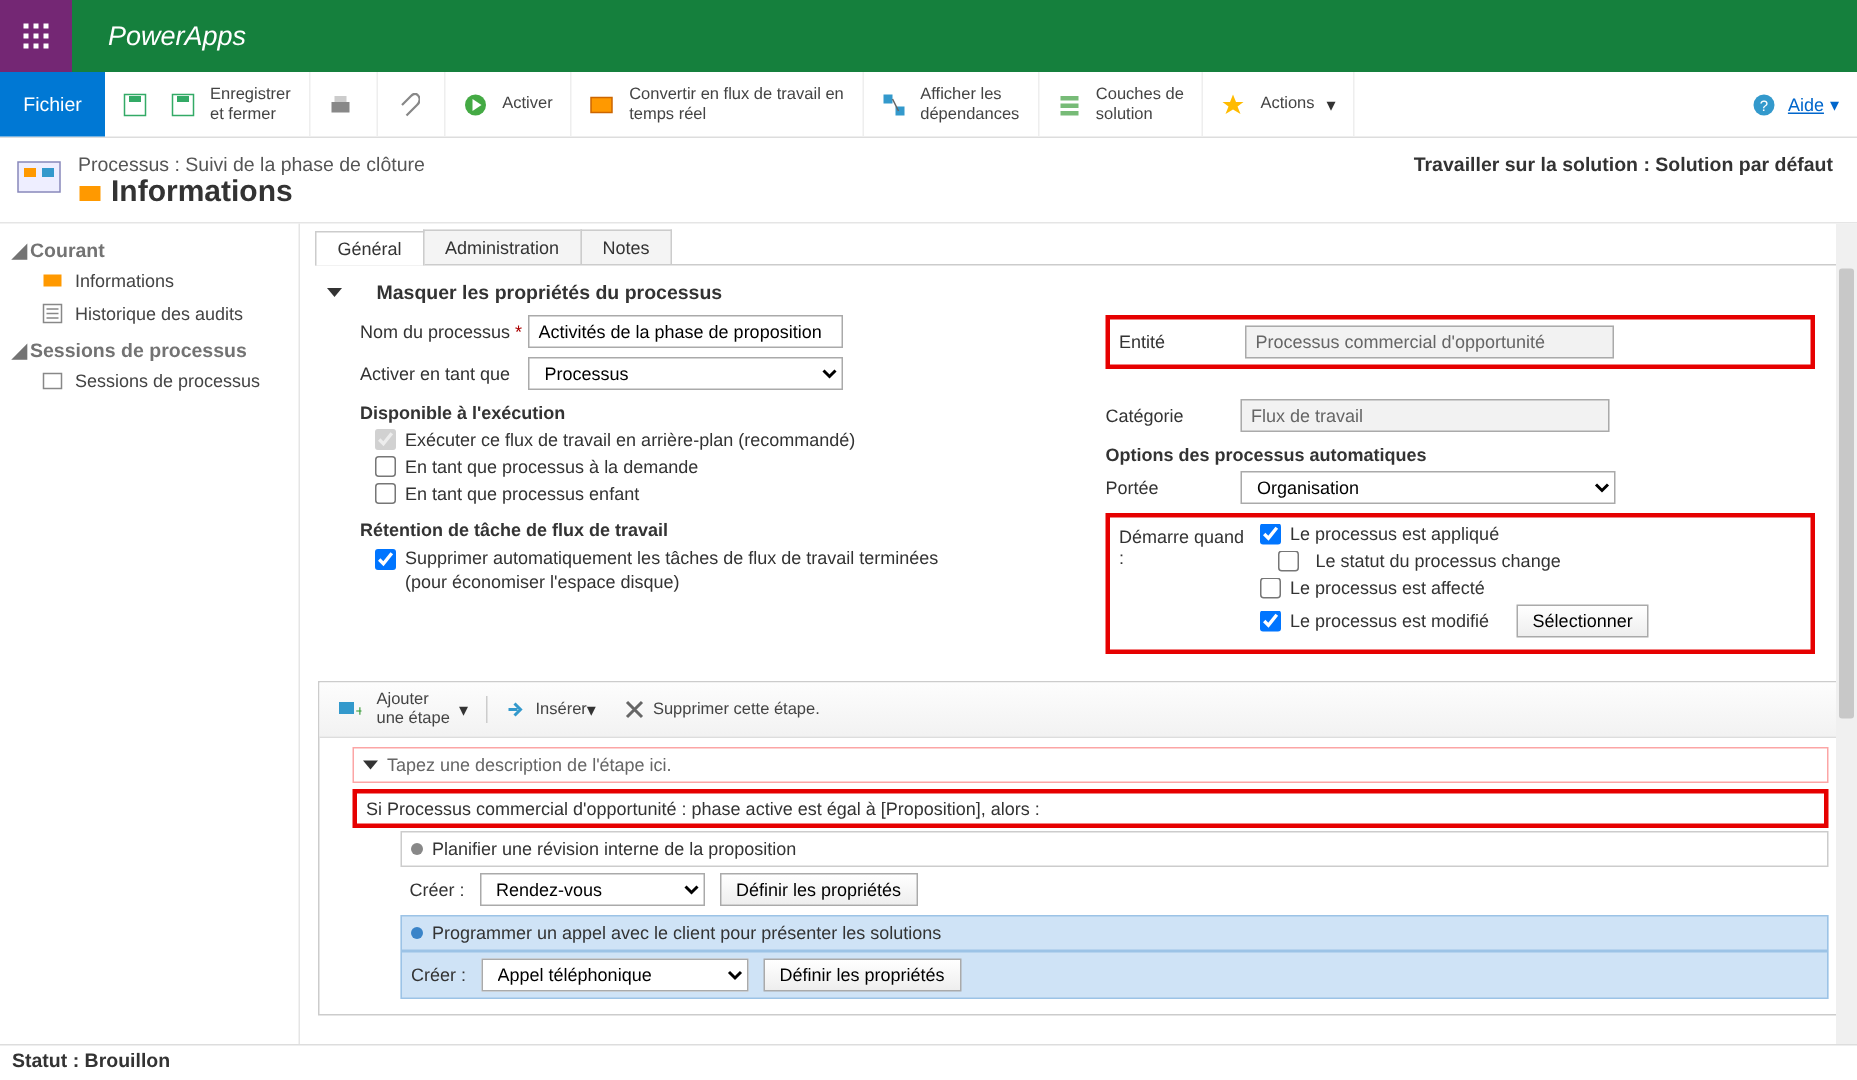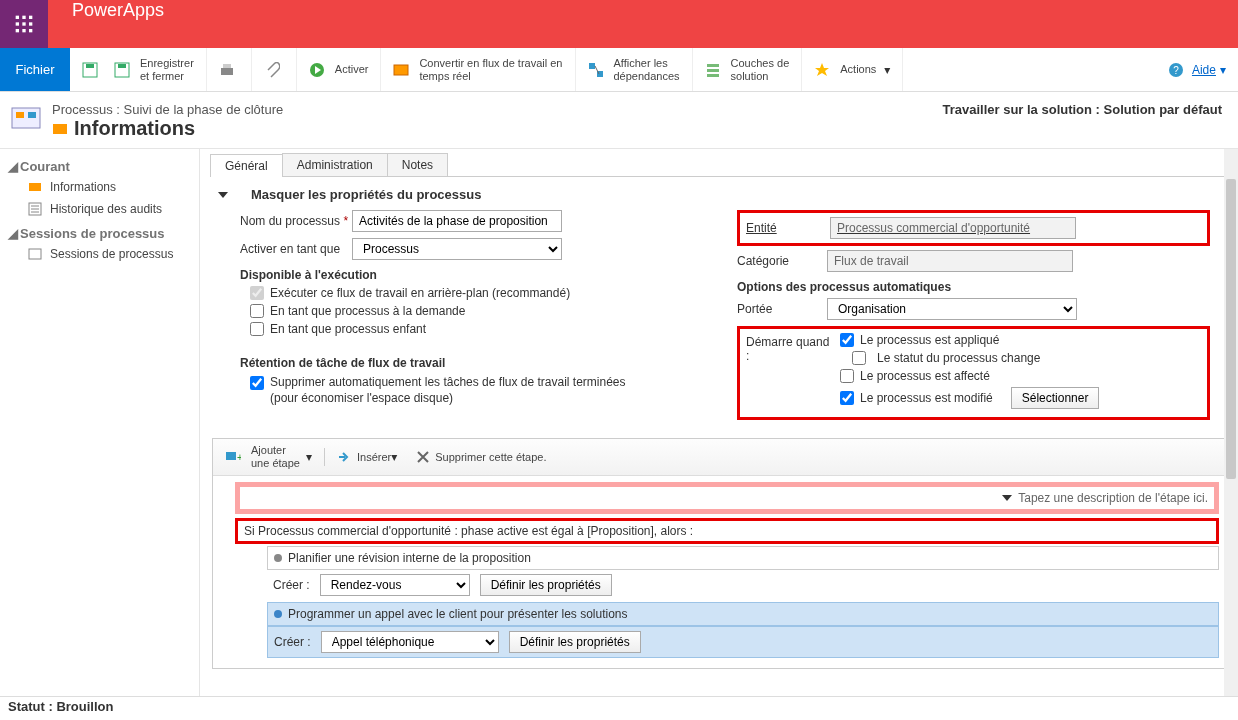--- a/index.html
+++ b/index.html
@@ -1,18 +1,18 @@
 <!DOCTYPE html>
 <html><head>
 <meta charset="utf-8">
 <style>
 * { box-sizing: border-box; margin: 0; padding: 0; font-family: "Segoe UI", Tahoma, sans-serif; }
 body { width: 1238px; height: 720px; overflow: hidden; background: #fff; font-size: 12px; color: #333; }
 
-.topbar { height: 48px; background: #ef4444; display: flex; align-items: flex-start; }
+.topbar { height: 48px; background: #15803d; display: flex; align-items: center; font-style: italic; }
 .waffle { width: 48px; height: 48px; background: #742774; display: flex; align-items: center; justify-content: center; }
 .waffle svg { width: 20px; height: 20px; }
 .app-title { color: #fff; font-size: 18px; margin-left: 24px; font-weight: 400; }
 
 .ribbon { height: 44px; border-bottom: 1px solid #ddd; display: flex; align-items: stretch; background: #fff; }
 .file-tab { width: 70px; background: #0078d4; color: #fff; display: flex; align-items: center; justify-content: center; font-size: 13px; cursor: pointer; }
 .ribbon-group { display: flex; align-items: center; padding: 0 6px; border-right: 1px solid #eee; }
 .ribbon-btn { display: flex; align-items: center; padding: 2px 6px; cursor: pointer; height: 100%; }
 .ribbon-btn.two-line { flex-direction: row; align-items: center; gap: 6px; }
 .ribbon-text { font-size: 11px; line-height: 13px; color: #444; }
@@ -54,21 +54,21 @@
 .chk { width: 14px; height: 14px; }
 .retention-text { font-size: 12px; line-height: 16px; }
 .red-box { border: 3px solid #e60000; padding: 4px 6px; }
 
 .btn-small { height: 22px; padding: 2px 10px; font-size: 12px; border: 1px solid #aaa; background: linear-gradient(#fff,#eee); cursor: pointer; }
 
 .workflow-panel { margin: 8px 12px 0 12px; border: 1px solid #ccc; background: #fff; }
 .wf-toolbar { display: flex; align-items: center; gap: 6px; border-bottom: 1px solid #ddd; padding: 3px 6px; background: linear-gradient(#fdfdfd,#f2f2f2); }
 .wf-toolbar .sep { width: 1px; height: 18px; background: #ccc; }
 .wf-body { padding: 6px 6px 10px 6px; }
-.step-desc { border: 5px solid #fca5a5; padding: 4px 6px; font-size: 12px; color: #666; margin-left: 16px; display:flex; align-items:center; background:#fff;justify-content:flex-end;}
+.step-desc { border: 1px solid #fca5a5; padding: 4px 6px; font-size: 12px; color: #666; margin-left: 16px; display:flex; align-items:center; background:#fff;}
 .step-desc .triangle-down { margin-right:6px;}
 .cond-box { margin-left: 16px; margin-top: 4px; padding: 3px 6px; font-size: 12px; background: #fff; }
 .cond-box.redhl { border: 3px solid #e60000; }
 .action-row { margin-left: 48px; margin-top: 2px; border: 1px solid #ccc; padding: 4px 6px; font-size: 12px; background: #fff; display:flex; align-items:center; gap:6px;}
 .action-sub { margin-left: 48px; display: flex; align-items: center; gap: 10px; padding: 4px 0 4px 6px; font-size: 12px; }
 .action-sub.selected { background: #cfe3f6; border:1px solid #9cc3e6; }
 .action-row.selected-row { background: #cfe3f6; border-color:#9cc3e6;}
 .bullet { width:8px;height:8px;border-radius:50%;background:#888;display:inline-block;}
 .scrollbar-fake { position: absolute; right: 0; top: 0; bottom: 0; width: 14px; background: #f0f0f0; }
 .sb-thumb { position: absolute; right: 2px; top: 30px; width: 10px; height: 300px; background: #c8c8c8; border-radius: 2px; }
@@ -262,29 +262,29 @@
             <span>Exécuter ce flux de travail en arrière-plan (recommandé)</span>
           </div>
         <div class="chk-row">
             <input type="checkbox" class="chk" style="">
             <span>En tant que processus à la demande</span>
           </div>
         <div class="chk-row">
             <input type="checkbox" class="chk" style="">
             <span>En tant que processus enfant</span>
           </div>
-        <div class="sub-hdr" style="margin-top:20px;">Rétention de tâche de flux de travail</div>
+        <div class="sub-hdr" style="margin-top:10px;">Rétention de tâche de flux de travail</div>
         <div class="chk-row" style="align-items:flex-start;">
             <input type="checkbox" class="chk" checked="" style="margin-top: 2px;">
             <span class="retention-text" style="max-width:360px;">Supprimer automatiquement les tâches de flux de travail terminées (pour économiser l'espace disque)</span>
           </div>
       </div>
 
       <div class="col">
-        <div class="red-box" style="margin-bottom:4px;text-decoration:underline;">
+        <div class="red-box" style="margin-bottom:20px;">
           <div class="row" style="margin-bottom:0;">
               <span class="lbl" style="width:84px;">Entité</span>
               <div class="readonly">Processus commercial d'opportunité</div>
             </div>
         </div>
         <div class="row">
             <span class="lbl" style="width:90px;">Catégorie</span>
             <div class="readonly">Flux de travail</div>
           </div>
         <div class="sub-hdr">Options des processus automatiques</div>

